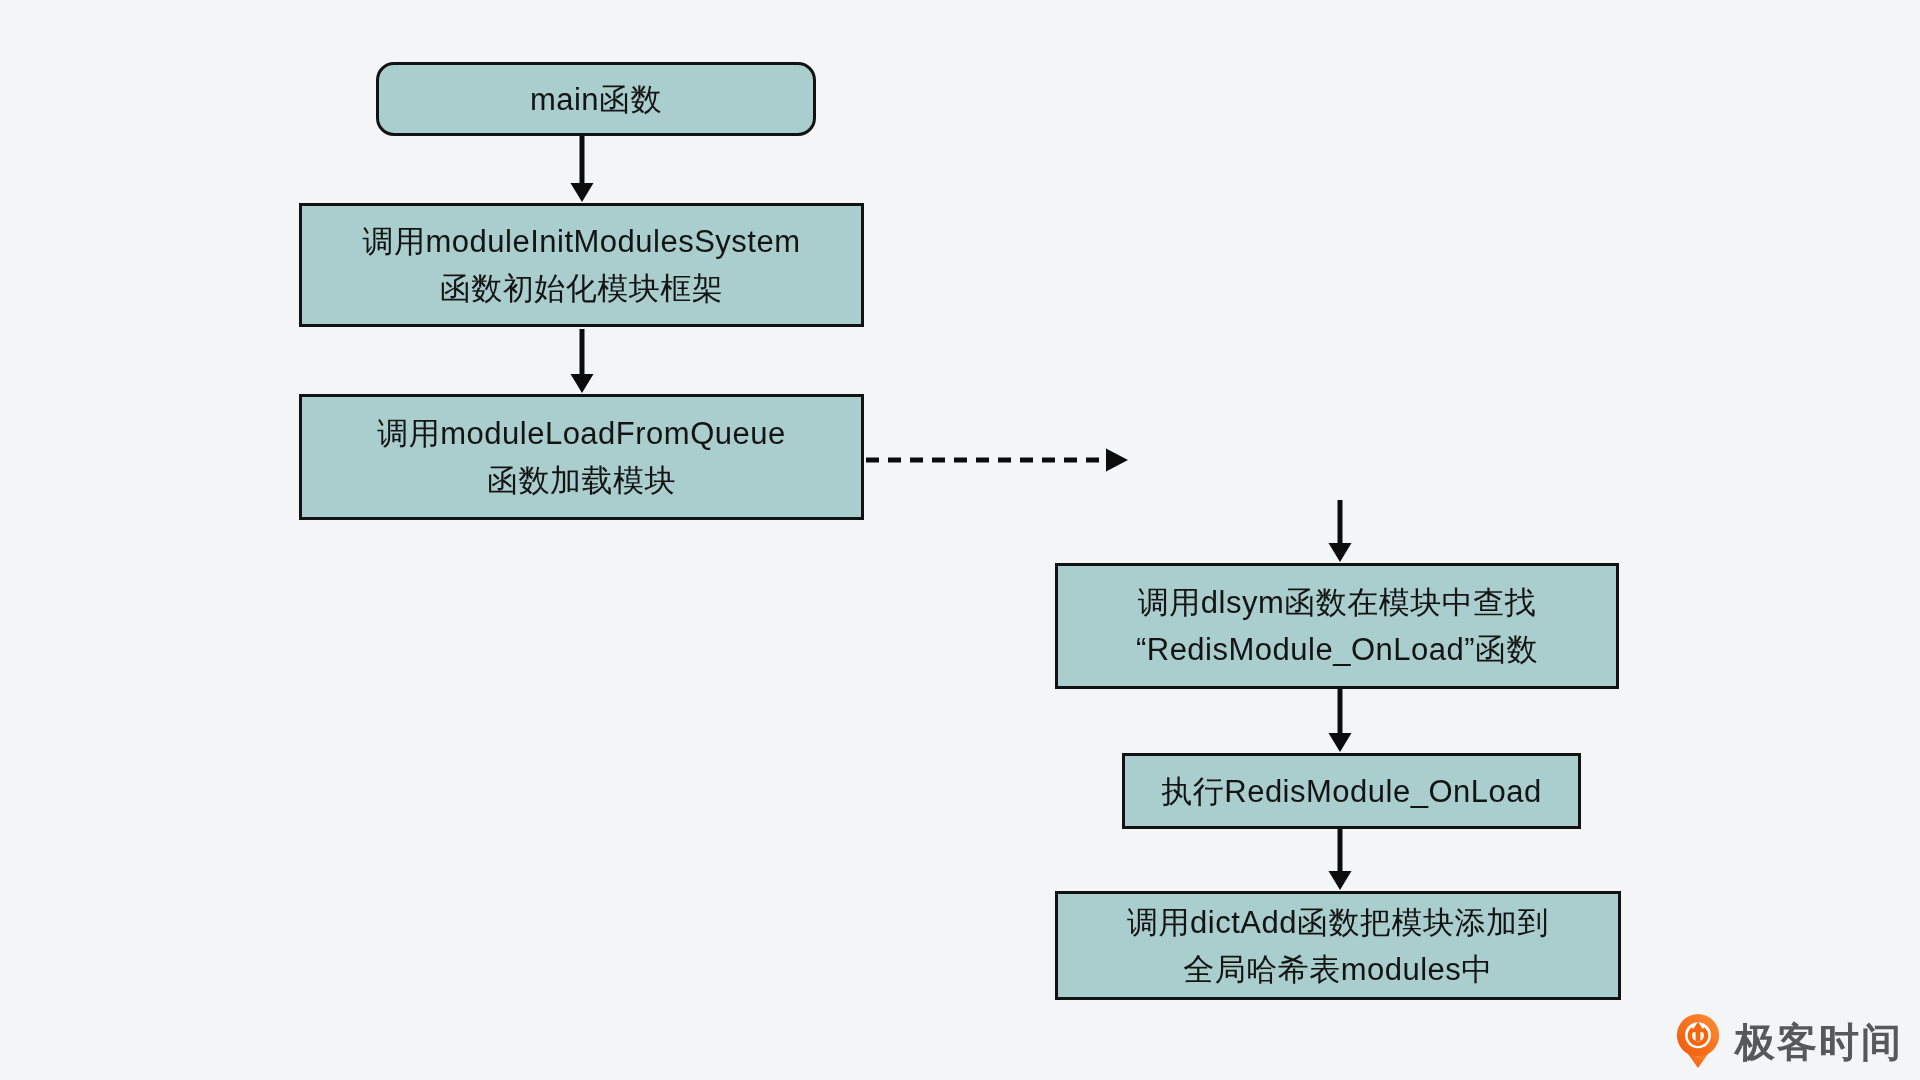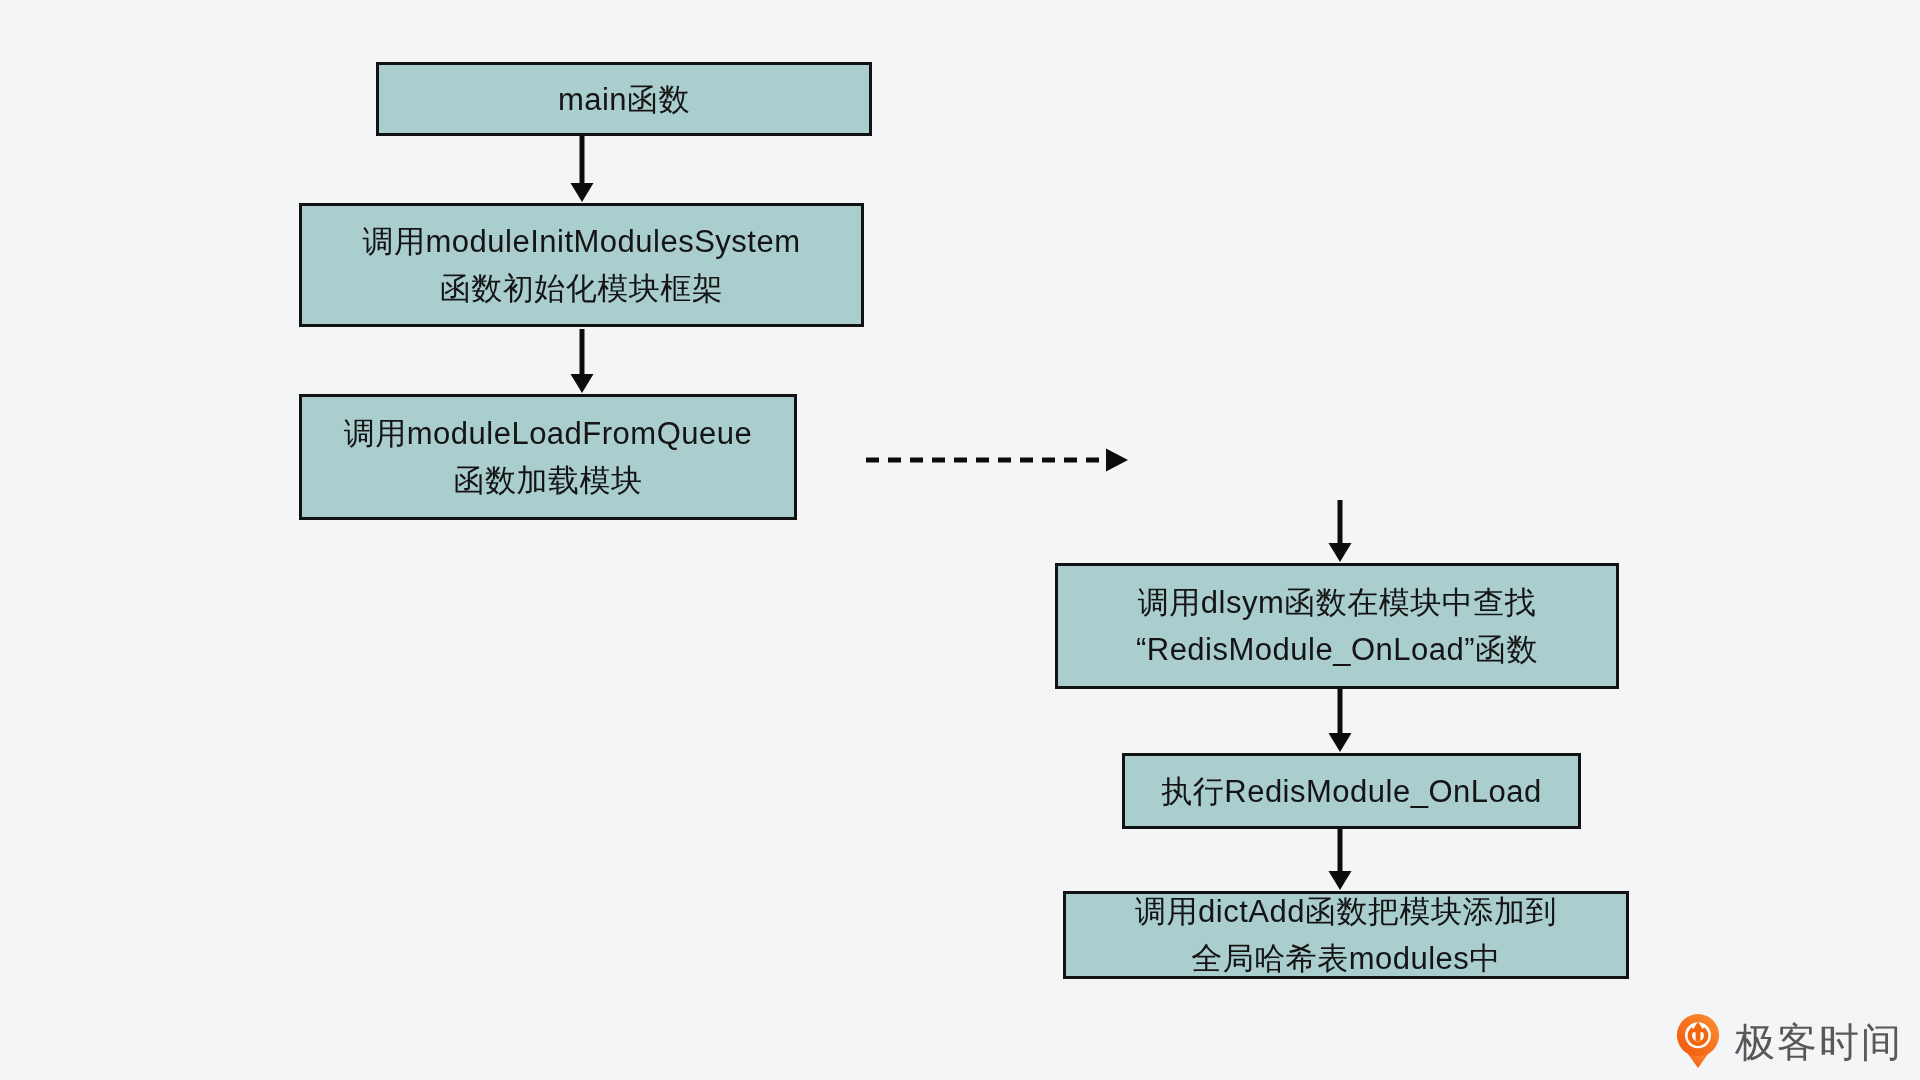--- a/index.html
+++ b/index.html
@@ -40,20 +40,21 @@
     white-space: pre-line;
     letter-spacing: 0.5px;
   }
   .brand {
     position: absolute;
     left: 1674px;
     top: 1012px;
     display: flex;
     align-items: center;
     gap: 13px;
+    font-weight: bold;
   }
   .brand-text {
     color: var(--brand-text);
     font-size: 40px;
     letter-spacing: 2px;
     line-height: 1;
     padding-top: 2px;
   }
 </style>
 </head>
@@ -87,35 +88,35 @@
       <line x1="1340" y1="689" x2="1340" y2="734" stroke-width="5"></line>
       <polygon points="1340,752 1328.5,733 1351.5,733" stroke="none"></polygon>
     </g>
 
     <g fill="#0c0c0c" stroke="#0c0c0c">
       <line x1="1340" y1="829" x2="1340" y2="872" stroke-width="5"></line>
       <polygon points="1340,890 1328.5,871 1351.5,871" stroke="none"></polygon>
     </g>
   </svg>
 
-  <div class="node" style="left:376px; top:62px; width:496px; height:74px;">main函数</div>
+  <div class="node" style="left:376px; top:62px; width:440px; height:74px;border-radius:18px;">main函数</div>
 
   <div class="node" style="left:299px; top:203px; width:565px; height:124px;">调用moduleInitModulesSystem
 函数初始化模块框架</div>
 
-  <div class="node" style="left:299px; top:394px; width:498px; height:126px;text-align:center;">调用moduleLoadFromQueue
+  <div class="node" style="left:299px; top:394px; width:565px; height:126px;text-align:center;">调用moduleLoadFromQueue
 函数加载模块</div>
 
 
   <div class="node" style="left:1055px; top:563px; width:564px; height:126px;">调用dlsym函数在模块中查找
 “RedisModule_OnLoad”函数</div>
 
   <div class="node" style="left:1110px; top:753px; width:459px; height:76px;margin-left:12px;">执行RedisModule_OnLoad</div>
 
-  <div class="node" style="left:1055px; top:891px; width:566px; height:88px;margin-left:8px;">调用dictAdd函数把模块添加到
+  <div class="node" style="left:1055px; top:891px; width:566px; height:109px;">调用dictAdd函数把模块添加到
 全局哈希表modules中</div>
 
   <div class="brand">
     <svg width="48" height="58" viewBox="0 0 50 60" xmlns="http://www.w3.org/2000/svg">
       <defs>
         <linearGradient id="og" x1="1" y1="0" x2="0" y2="1">
           <stop offset="0" stop-color="#fb9035"></stop>
           <stop offset="1" stop-color="#f2560a"></stop>
         </linearGradient>
       </defs>

